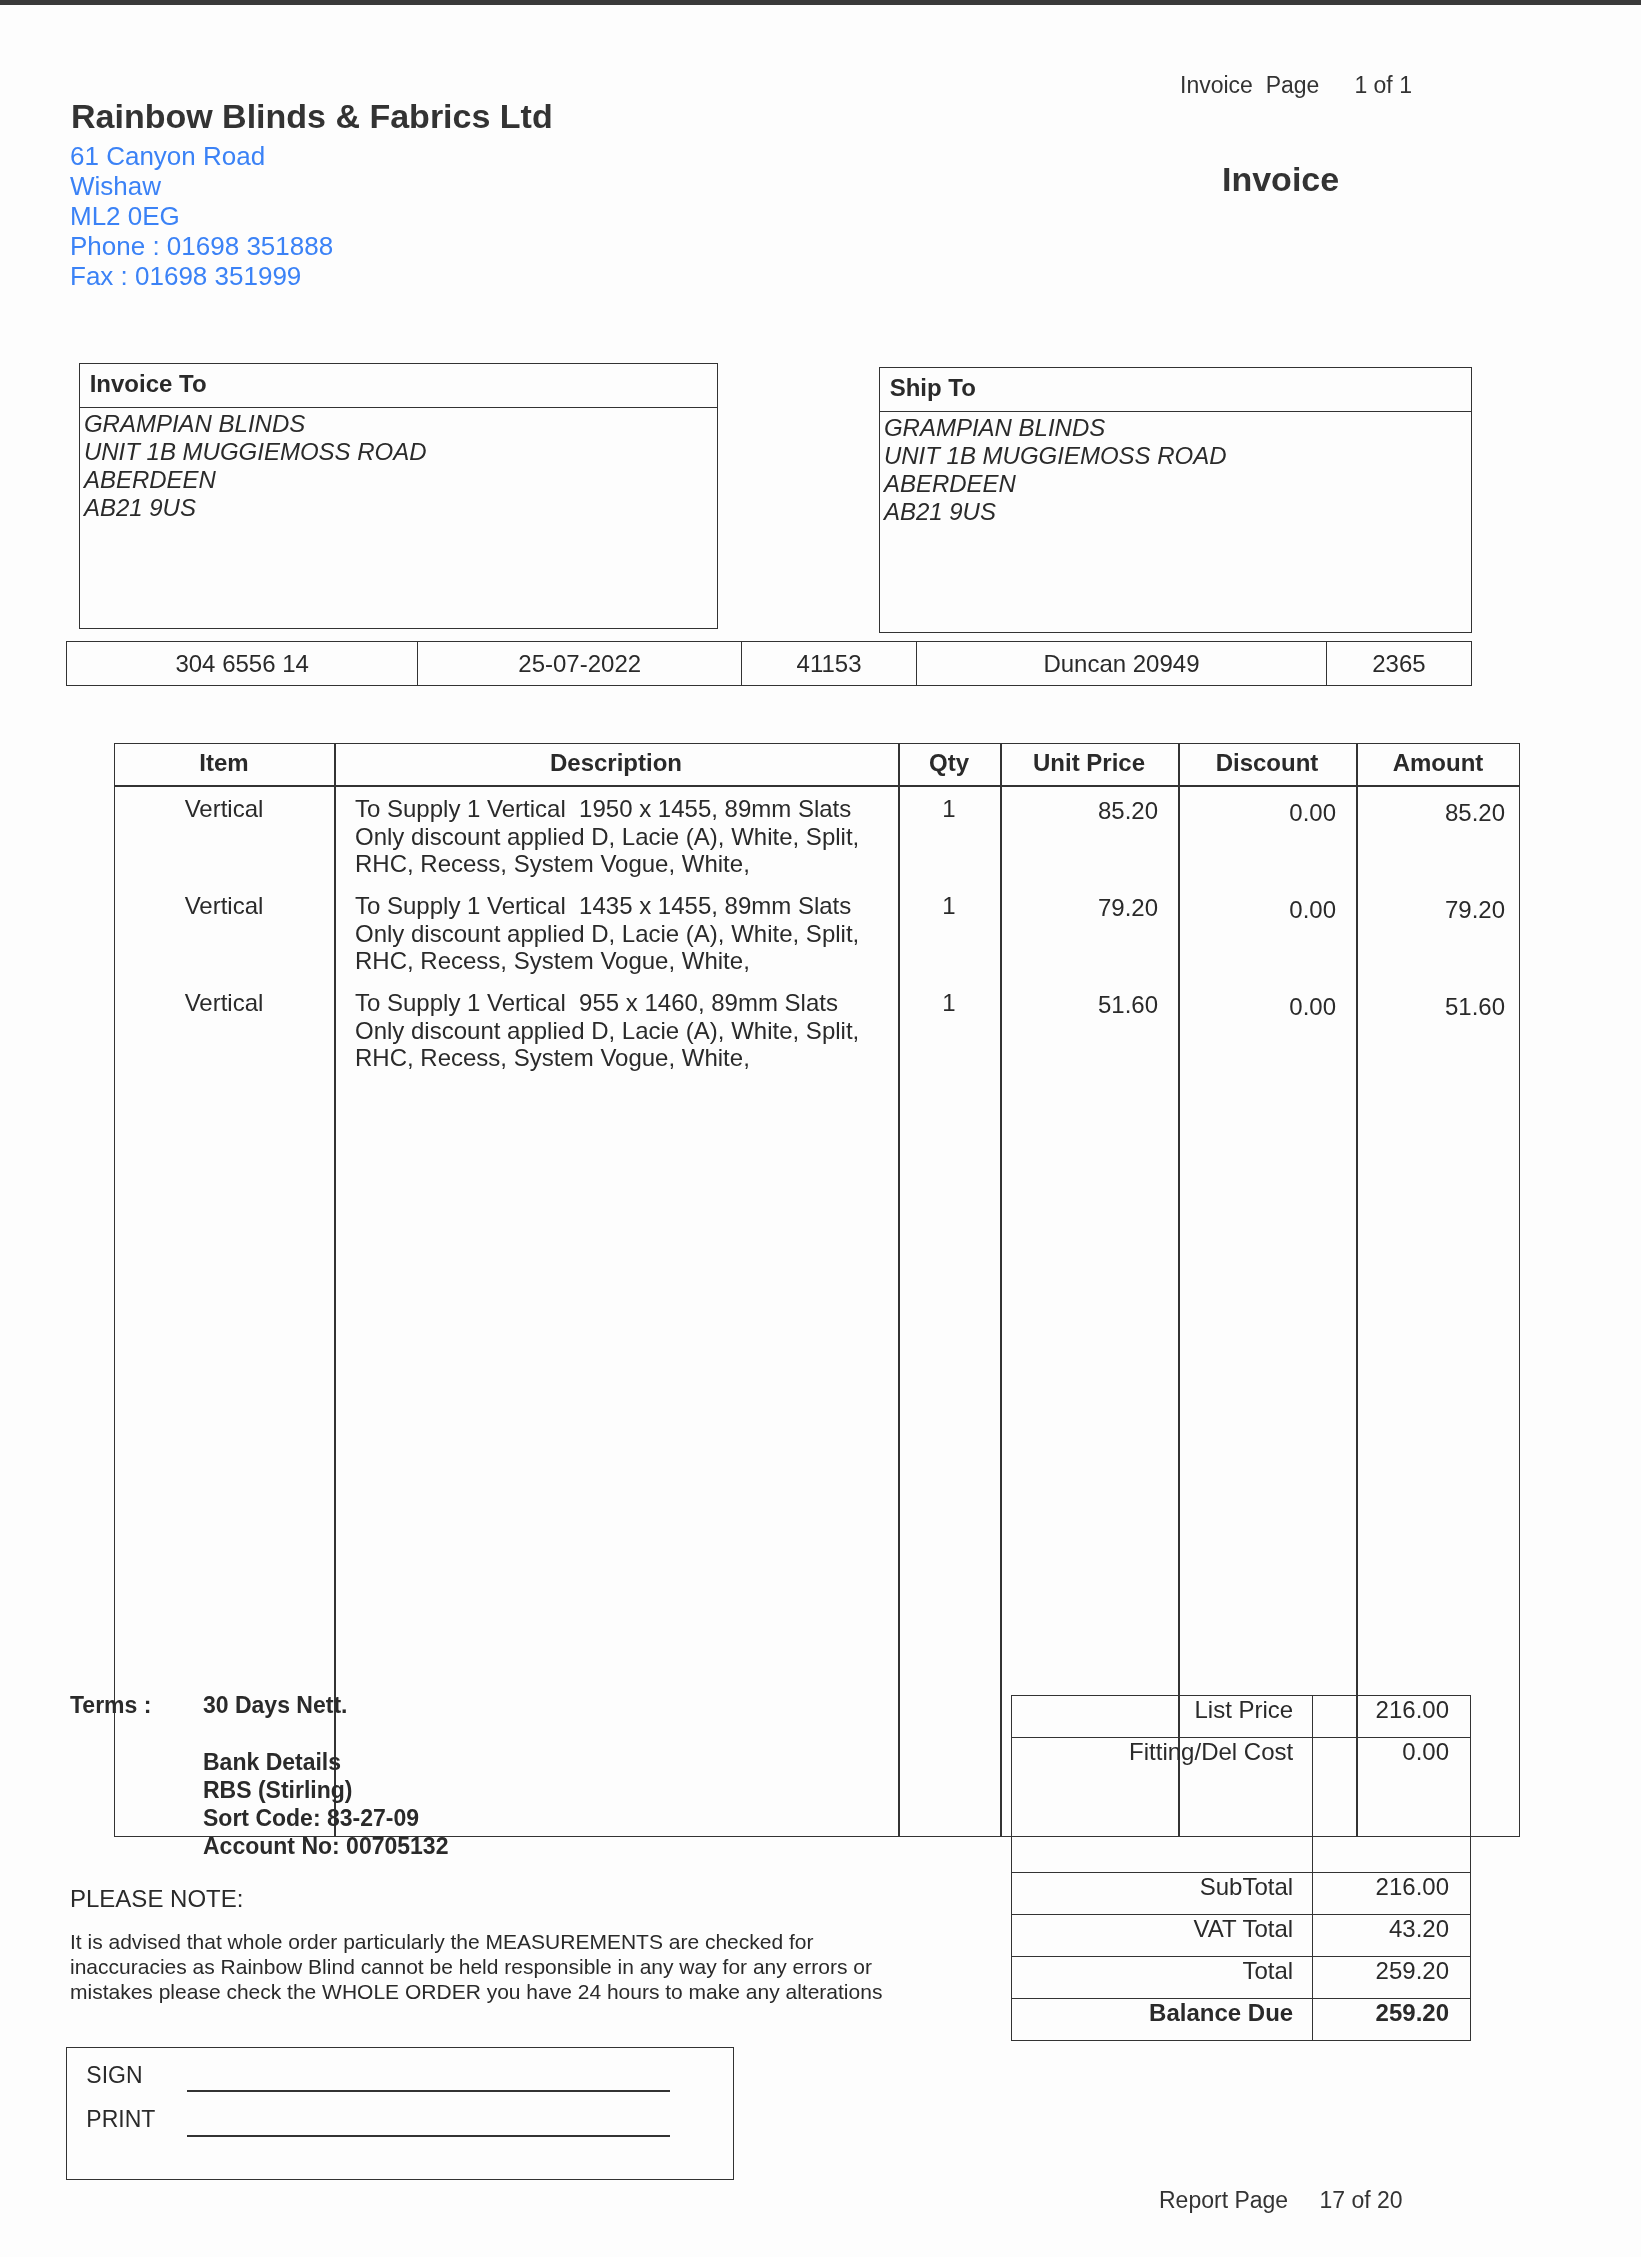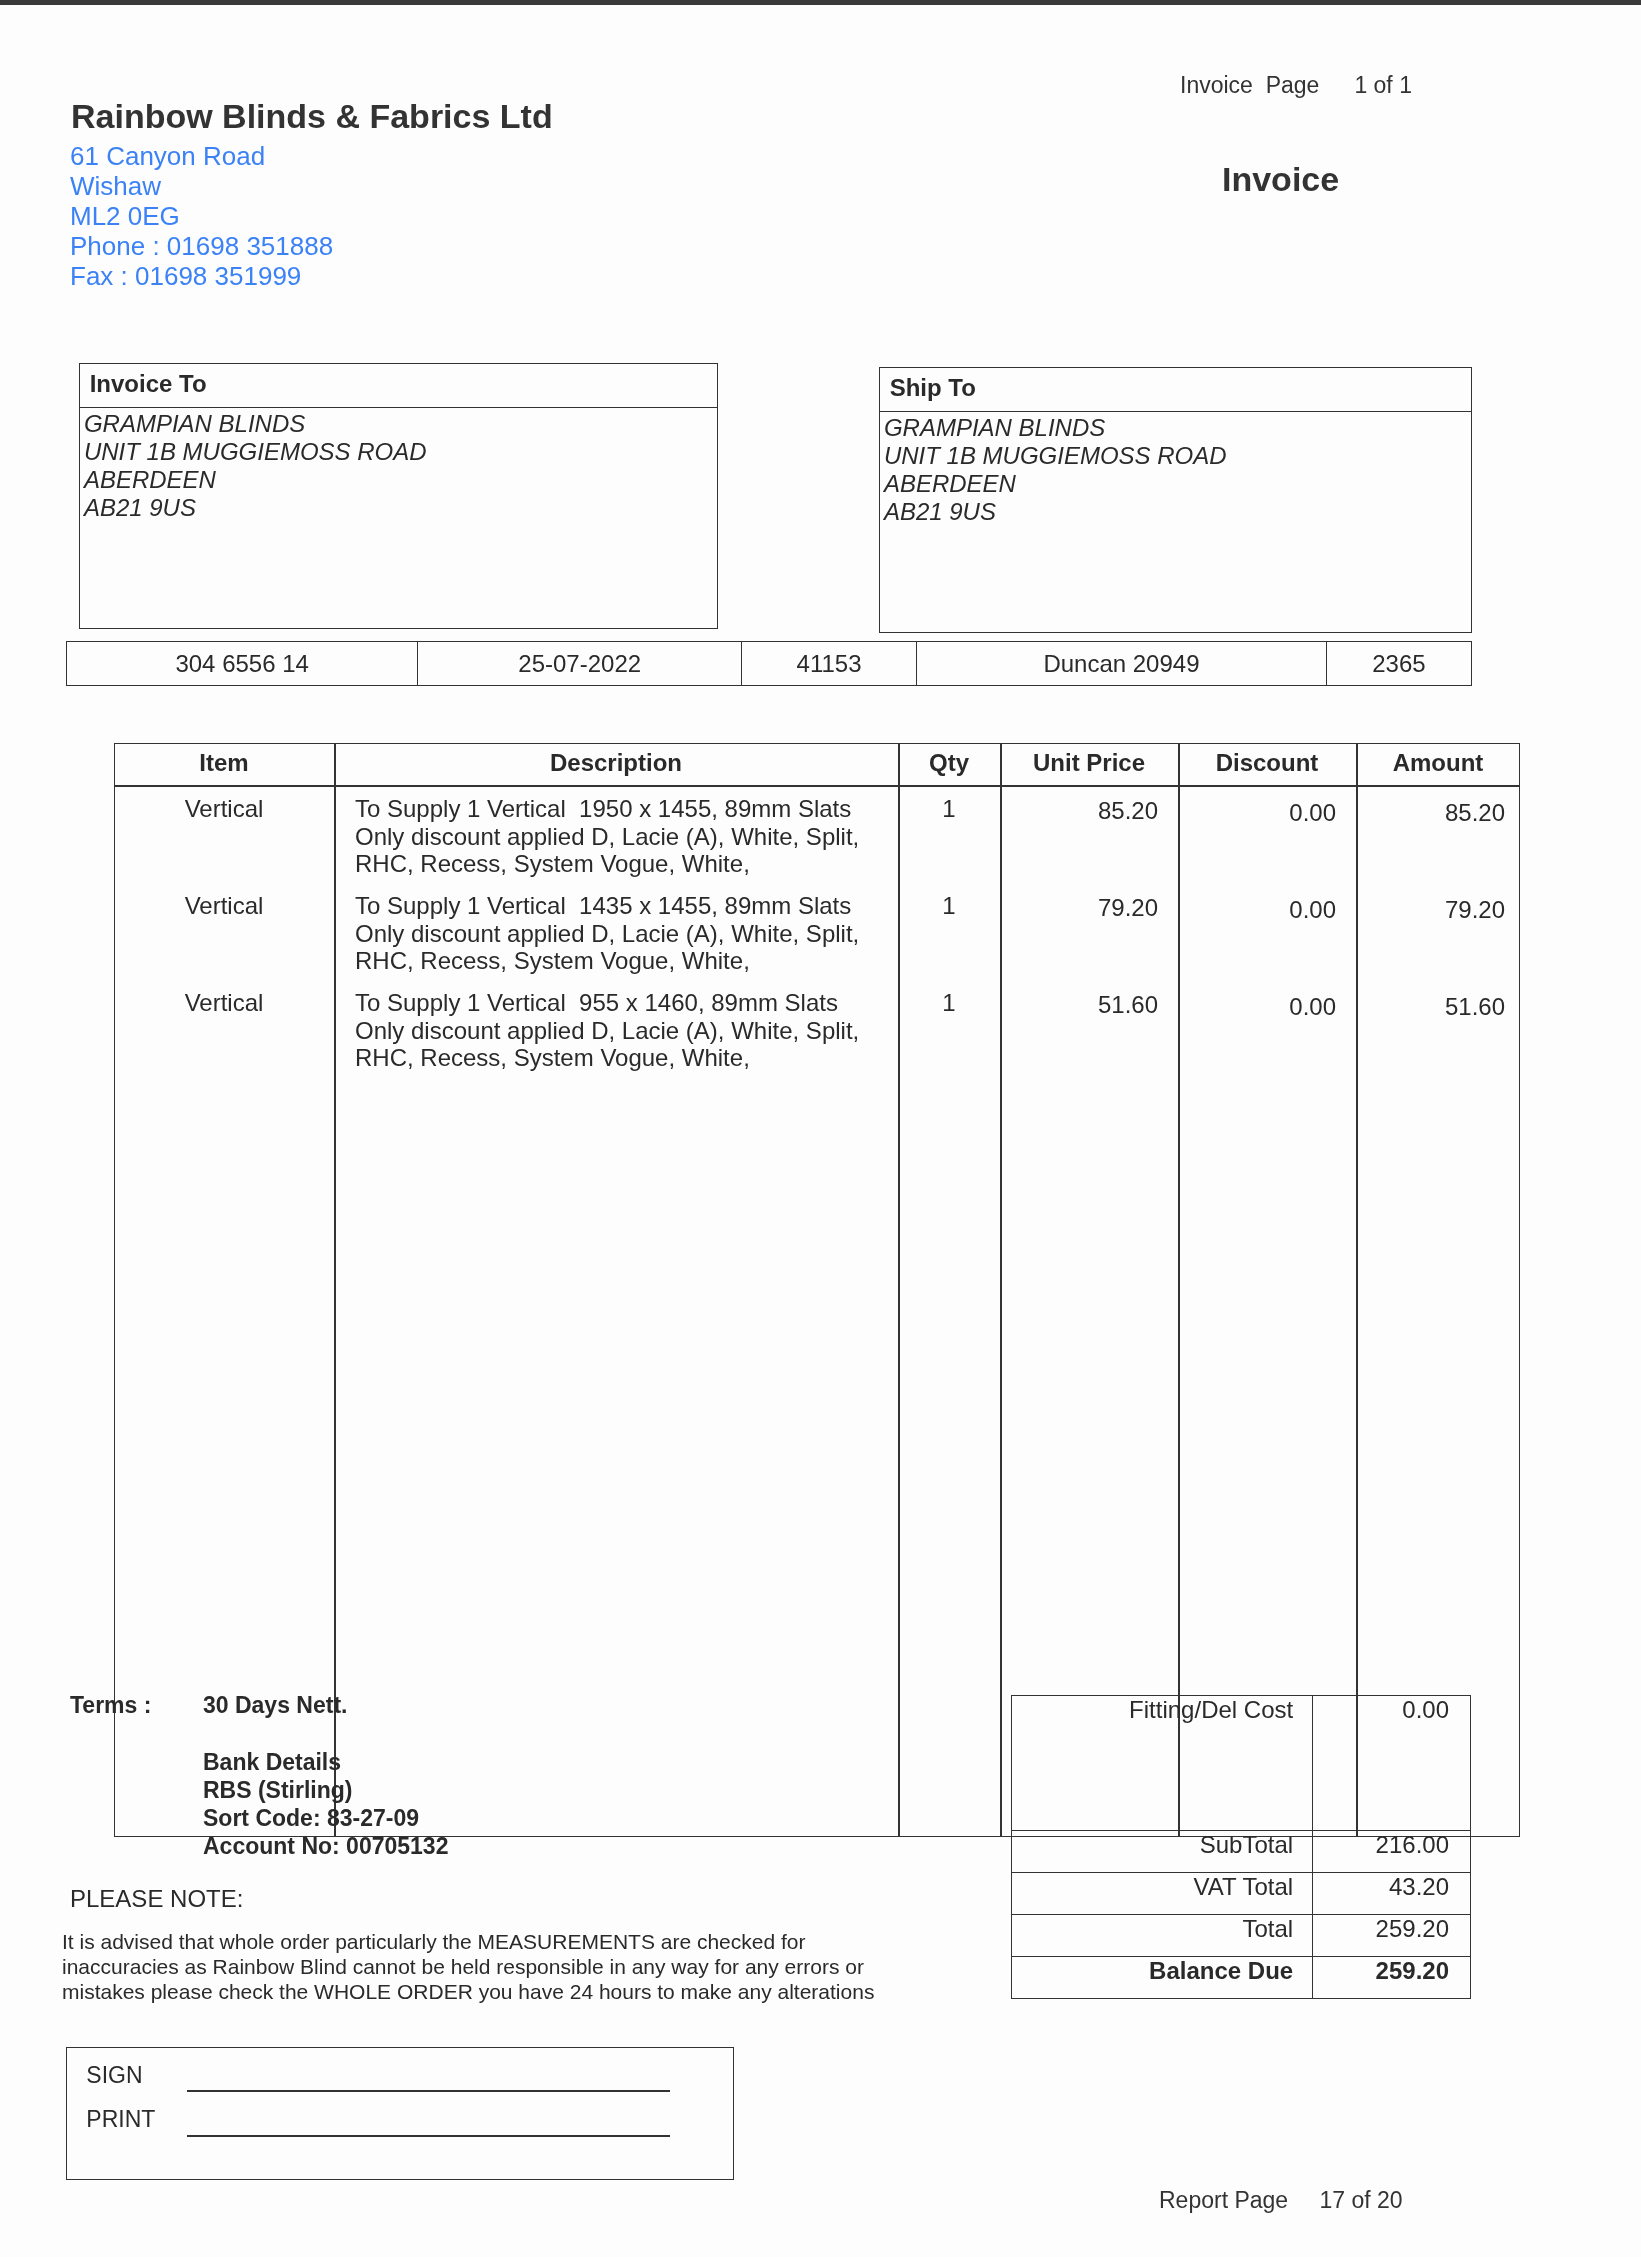--- a/index.html
+++ b/index.html
@@ -36,21 +36,21 @@
   .items .row { position: absolute; left: 0; right: 0; height: 97px; font-size: 24px; }
   .items .cell { position: absolute; top: 0; }
   .items .desc { line-height: 27.5px; }
   .right { text-align: right; }
   .center { text-align: center; }
 
   .terms-label { left: 70px; top: 1692px; font-size: 23px; font-weight: bold; }
   .terms-value { left: 203px; top: 1692px; font-size: 23px; font-weight: bold; }
   .bank { left: 203px; top: 1748px; font-size: 23px; font-weight: bold; line-height: 28px; }
   .note-title { left: 70px; top: 1885px; font-size: 24px; font-weight: normal; }
-  .note-body { left: 62px; top: 1929px; width: 917px; font-size: 21px; line-height: 25px; }
+  .note-body { left: 70px; top: 1929px; width: 917px; font-size: 21px; line-height: 25px; }
 
   .totals { left: 1011px; top: 1695px; width: 460px; }
   .totals td { border: 1.9px solid #333; font-size: 24px; padding: 0 17.4px 0 7.7px; text-align: right; vertical-align: top; }
   .totals td.lbl { width: 270px; padding-right: 19.3px; }
   .totals td.val { width: 126px; padding-right: 21px; }
   .totals tr { height: 42px; }
   .totals tr.tall { height: 135px; }
   .totals tr.bold td { font-weight: bold; }
 
   #sign-box { left: 66px; top: 2047px; width: 668px; height: 133px; }
@@ -175,20 +175,24 @@
 
 <div class="abs note-title">PLEASE NOTE:</div>
 <div class="abs note-body">
   <div>It is advised that whole order particularly the MEASUREMENTS are checked for</div>
   <div>inaccuracies as Rainbow Blind cannot be held responsible in any way for any errors or</div>
   <div>mistakes please check the WHOLE ORDER you have 24 hours to make any alterations</div>
 </div>
 
 <table class="abs totals">
   <tbody>
+      <tr>
+    <td class="lbl">List Price</td>
+    <td class="val">216.00</td>
+  </tr>
   <tr class="tall">
     <td class="lbl">Fitting/Del Cost</td>
     <td class="val">0.00</td>
   </tr>
   <tr>
     <td class="lbl">SubTotal</td>
     <td class="val">216.00</td>
   </tr>
   <tr>
     <td class="lbl">VAT Total</td>

